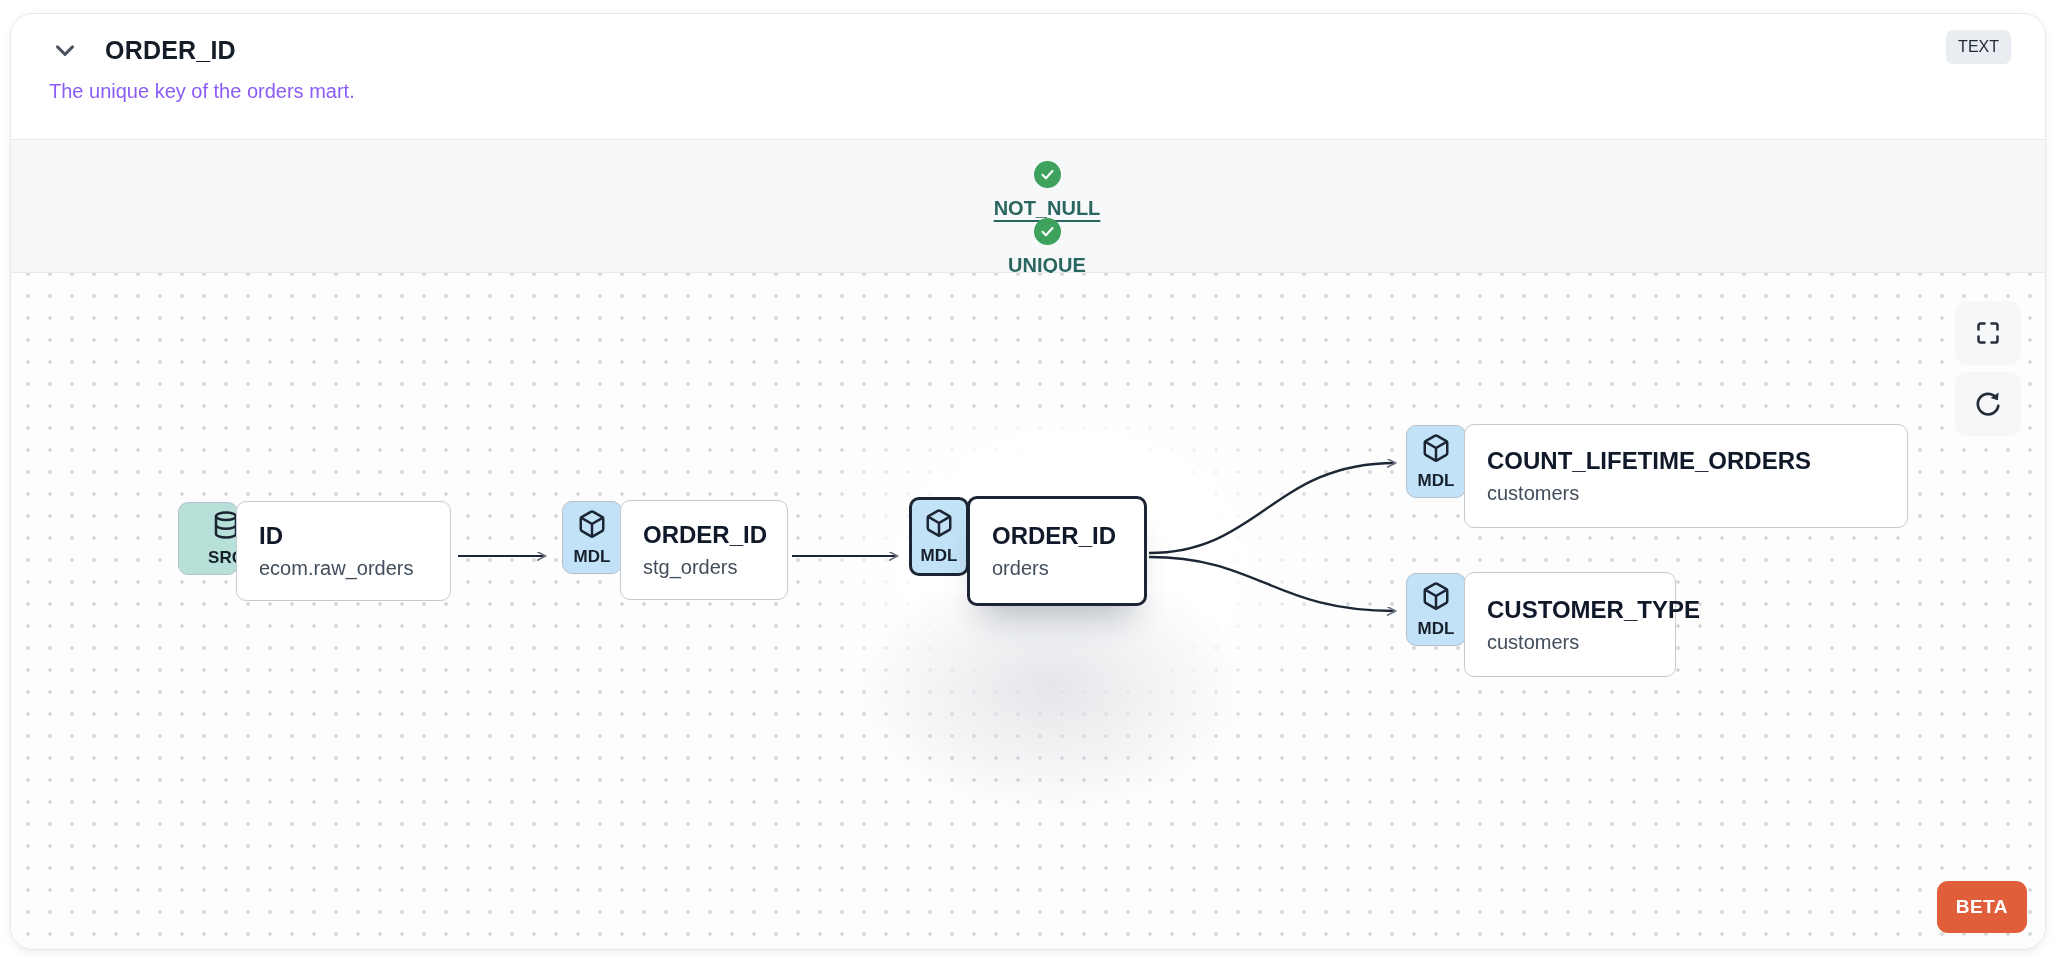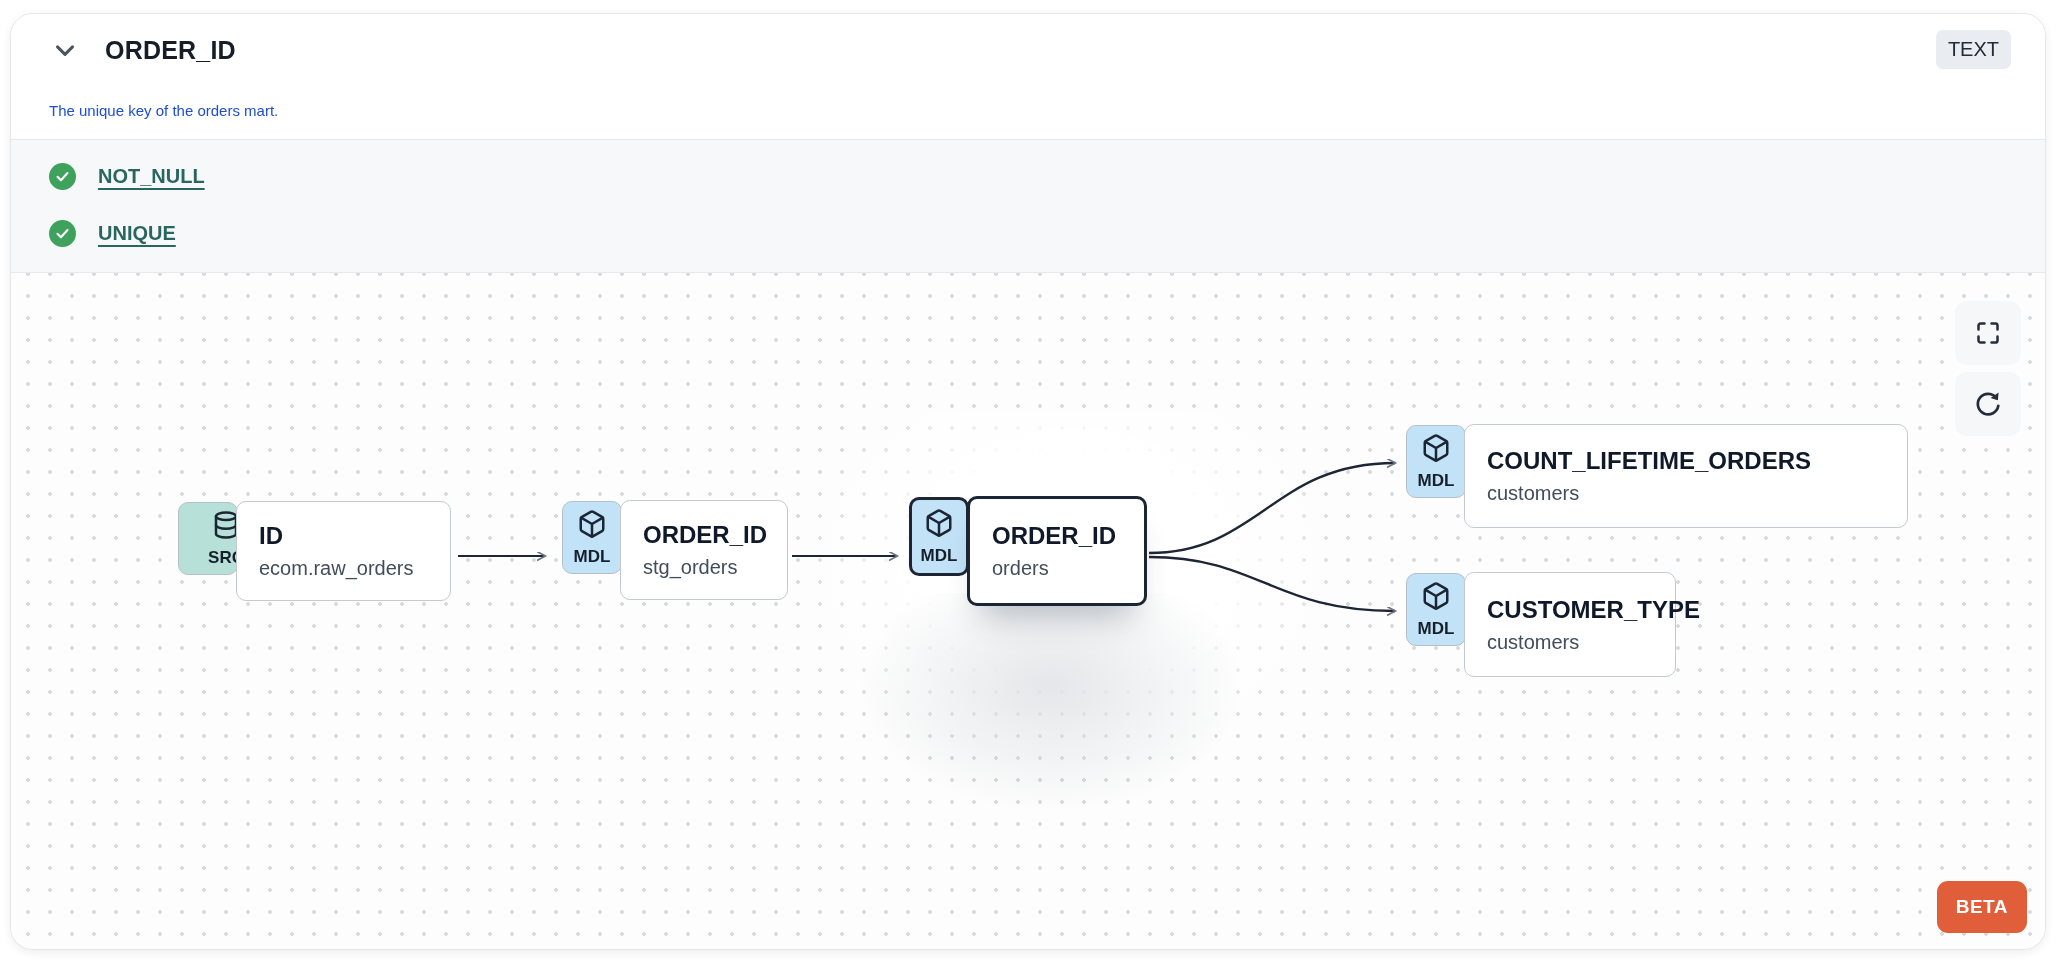--- a/index.html
+++ b/index.html
@@ -11,30 +11,30 @@
     overflow: hidden; box-shadow: 0 3px 10px rgba(0,0,0,0.07);
   }
 
   
   .hdr { position: relative; height: 125px; background: #fff; }
   .hdr-row { position: absolute; left: 38px; top: 20px; display: flex; align-items: center; gap: 24px; }
   .chev-btn { width: 32px; height: 32px; border: none; background: transparent; cursor: pointer; display: flex; align-items: center; justify-content: center; }
   .title { font-size: 25px; font-weight: 700; color: #141d28; letter-spacing: 0.2px; }
   .type-badge {
     position: absolute; right: 34px; top: 16px; background: #e9ecf0; color: #222c38;
-    font-size: 20px; font-weight: 500; padding: 8px 12px; border-radius: 7px;
-  }
-  .desc { position: absolute; left: 38px; top: 88px; font-size: 15px; color: #1d4ed8; }
+    font-size: 16px; font-weight: 500; padding: 8px 12px; border-radius: 7px;
+  }
+  .desc { position: absolute; left: 38px; top: 66px; font-size: 20px; color: #8b5cf6; }
 
   
   .tests {
     height: 134px; background: #f7f8fa; border-top: 1px solid #e7e9ed; border-bottom: 1px solid #e7e9ed;
     padding: 21px 0 0 38px;
   }
-  .test-row { display: flex; align-items: center; gap: 22px; height: 30px; margin-bottom: 27px; }
+  .test-row { display: flex; align-items: center; gap: 9px; height: 30px; margin-bottom: 27px; flex-direction: column; }
   .check { width: 27px; height: 27px; border-radius: 50%; background: #3ea15c; display: flex; align-items: center; justify-content: center; flex: none; }
   .test-link { color: #29665f; font-size: 20px; font-weight: 600; text-decoration: underline; text-underline-offset: 5px; text-decoration-thickness: 1.5px; cursor: pointer; }
 
   
   .canvas {
     position: relative; height: 676px; background: #fdfdfd;
     background-image: radial-gradient(circle, #d9dadc 1.6px, rgba(0,0,0,0) 1.8px);
     background-size: 22px 22px; background-position: 6px 12px;
   }
   .glow {

